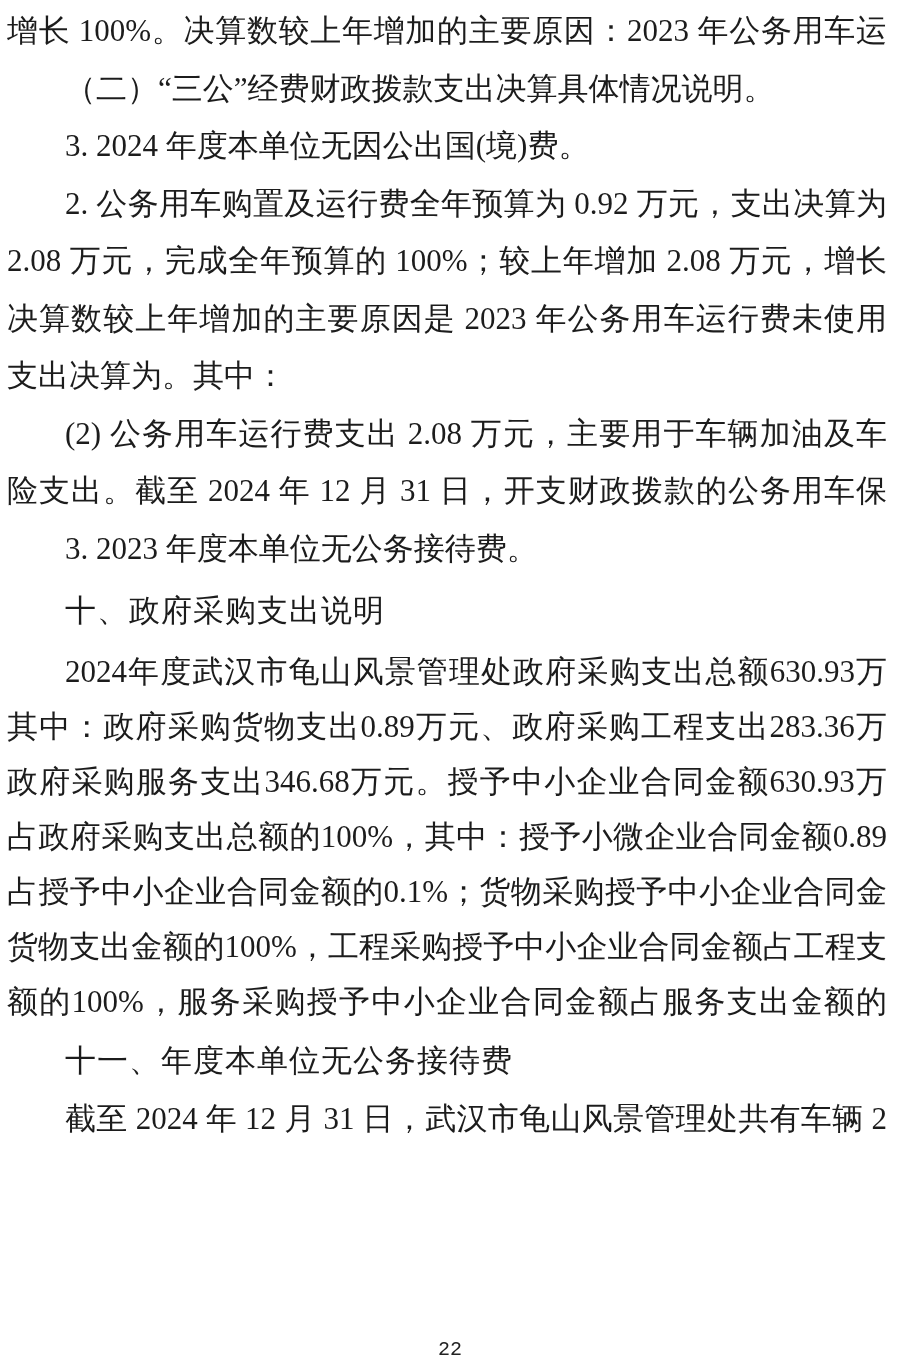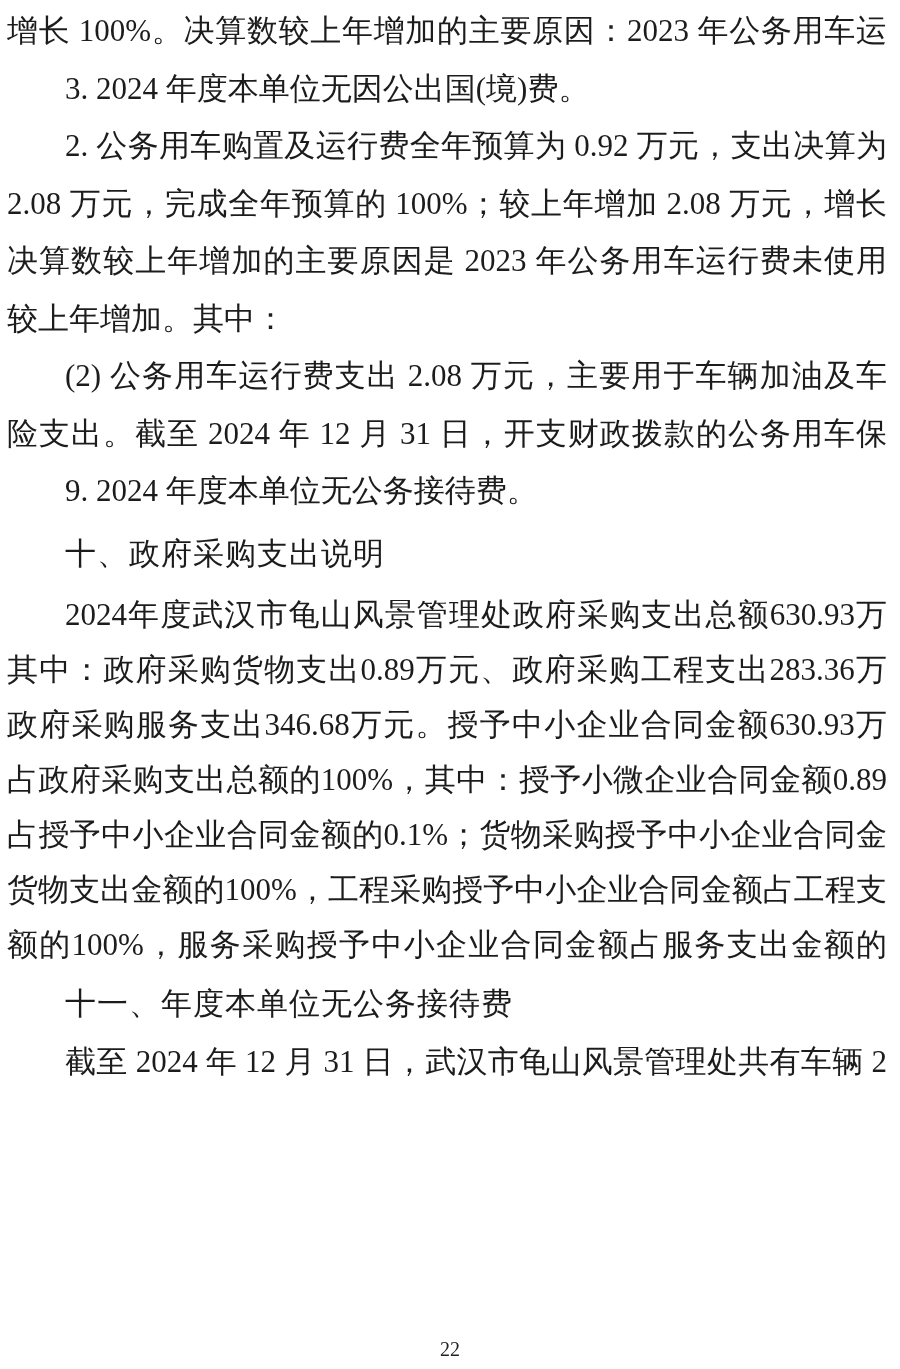--- a/index.html
+++ b/index.html
@@ -46,48 +46,51 @@
     letter-spacing: 1px;
     height: 55px; line-height: 55px;
   }
   [data-name="heading-section-10"] { margin-top: 6px; margin-bottom: 6px; }
   [data-name="heading-section-11"] { margin-top: 4px; margin-bottom: 2px; }
   .footer {
     position: absolute;
     left: 0; right: 0;
     bottom: 8px;
     text-align: center;
-    font-family: Liberation Serif, serif;
+    font-family: Liberation Mono, monospace;
     font-size: 20px;
     color: #222222;
   }
 </style>
 </head>
 <body>
 
 <main class="page" data-name="document-page">
   <div data-name="document-body">
       <div class="block body-kai" data-name="para-carryover-from-previous-page">
         <div class="line j" data-name="text-line">增长 100%。决算数较上年增加的主要原因：2023 年公务用车运行费</div>
       </div>
+      <div class="block body-kai" data-name="para-subsection-2-title">
+        <div class="line ind" data-name="text-line">（二）“三公”经费财政拨款支出决算具体情况说明。</div>
+      </div>
       <div class="block body-kai" data-name="para-item-1">
         <div class="line ind" data-name="text-line">3. 2024 年度本单位无因公出国(境)费。</div>
       </div>
       <div class="block body-kai" data-name="para-item-2">
         <div class="line j ind" data-name="text-line">2. 公务用车购置及运行费全年预算为 0.92 万元，支出决算为</div>
         <div class="line j" data-name="text-line">2.08 万元，完成全年预算的 100%；较上年增加 2.08 万元，增长 100%。</div>
         <div class="line j" data-name="text-line">决算数较上年增加的主要原因是 2023 年公务用车运行费未使用财政</div>
-        <div class="line" data-name="text-line">较上年增加。其中：</div>
+        <div class="line" data-name="text-line">支出决算为。其中：</div>
       </div>
       <div class="block body-kai" data-name="para-item-2-2">
         <div class="line j ind" data-name="text-line">(2) 公务用车运行费支出 2.08 万元，主要用于车辆加油及车辆保</div>
         <div class="line j" data-name="text-line">险支出。截至 2024 年 12 月 31 日，开支财政拨款的公务用车保有量</div>
       </div>
       <div class="block body-kai" data-name="para-item-3">
-        <div class="line ind" data-name="text-line">9. 2024 年度本单位无公务接待费。</div>
+        <div class="line ind" data-name="text-line">3. 2023 年度本单位无公务接待费。</div>
       </div>
       <div class="block heading" data-name="heading-section-10">
         <div class="line ind" data-name="text-line">十、政府采购支出说明</div>
       </div>
       <div class="block body-fang" data-name="para-government-procurement">
         <div class="line j ind" data-name="text-line">2024年度武汉市龟山风景管理处政府采购支出总额630.93万元，</div>
         <div class="line j" data-name="text-line">其中：政府采购货物支出0.89万元、政府采购工程支出283.36万元、</div>
         <div class="line j" data-name="text-line">政府采购服务支出346.68万元。授予中小企业合同金额630.93万元，</div>
         <div class="line j" data-name="text-line">占政府采购支出总额的100%，其中：授予小微企业合同金额0.89万元，</div>
         <div class="line j" data-name="text-line">占授予中小企业合同金额的0.1%；货物采购授予中小企业合同金额占</div>

